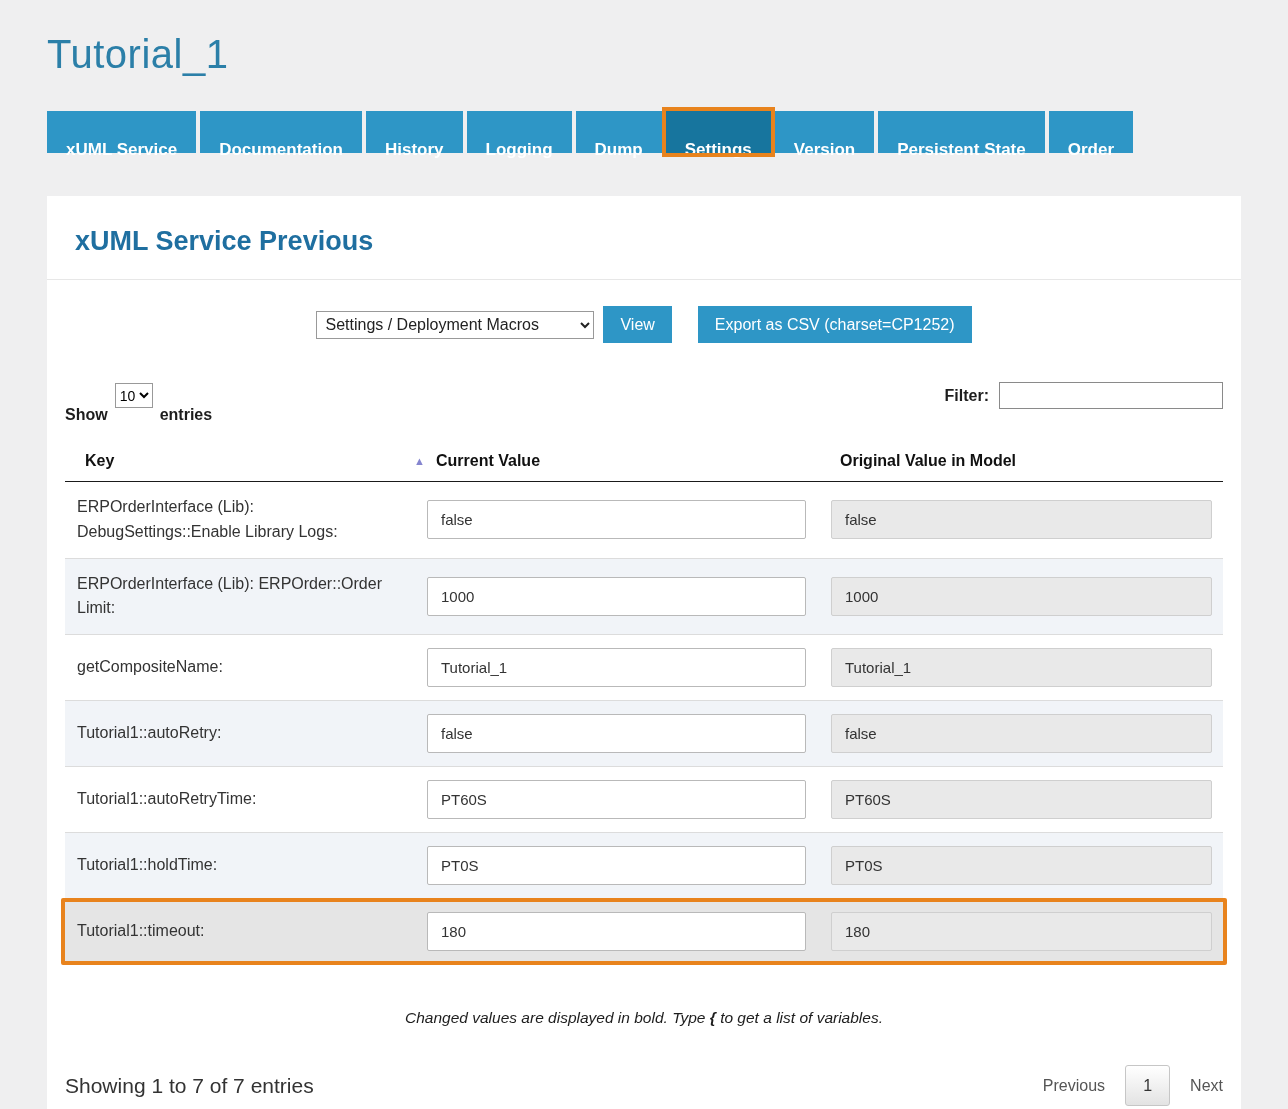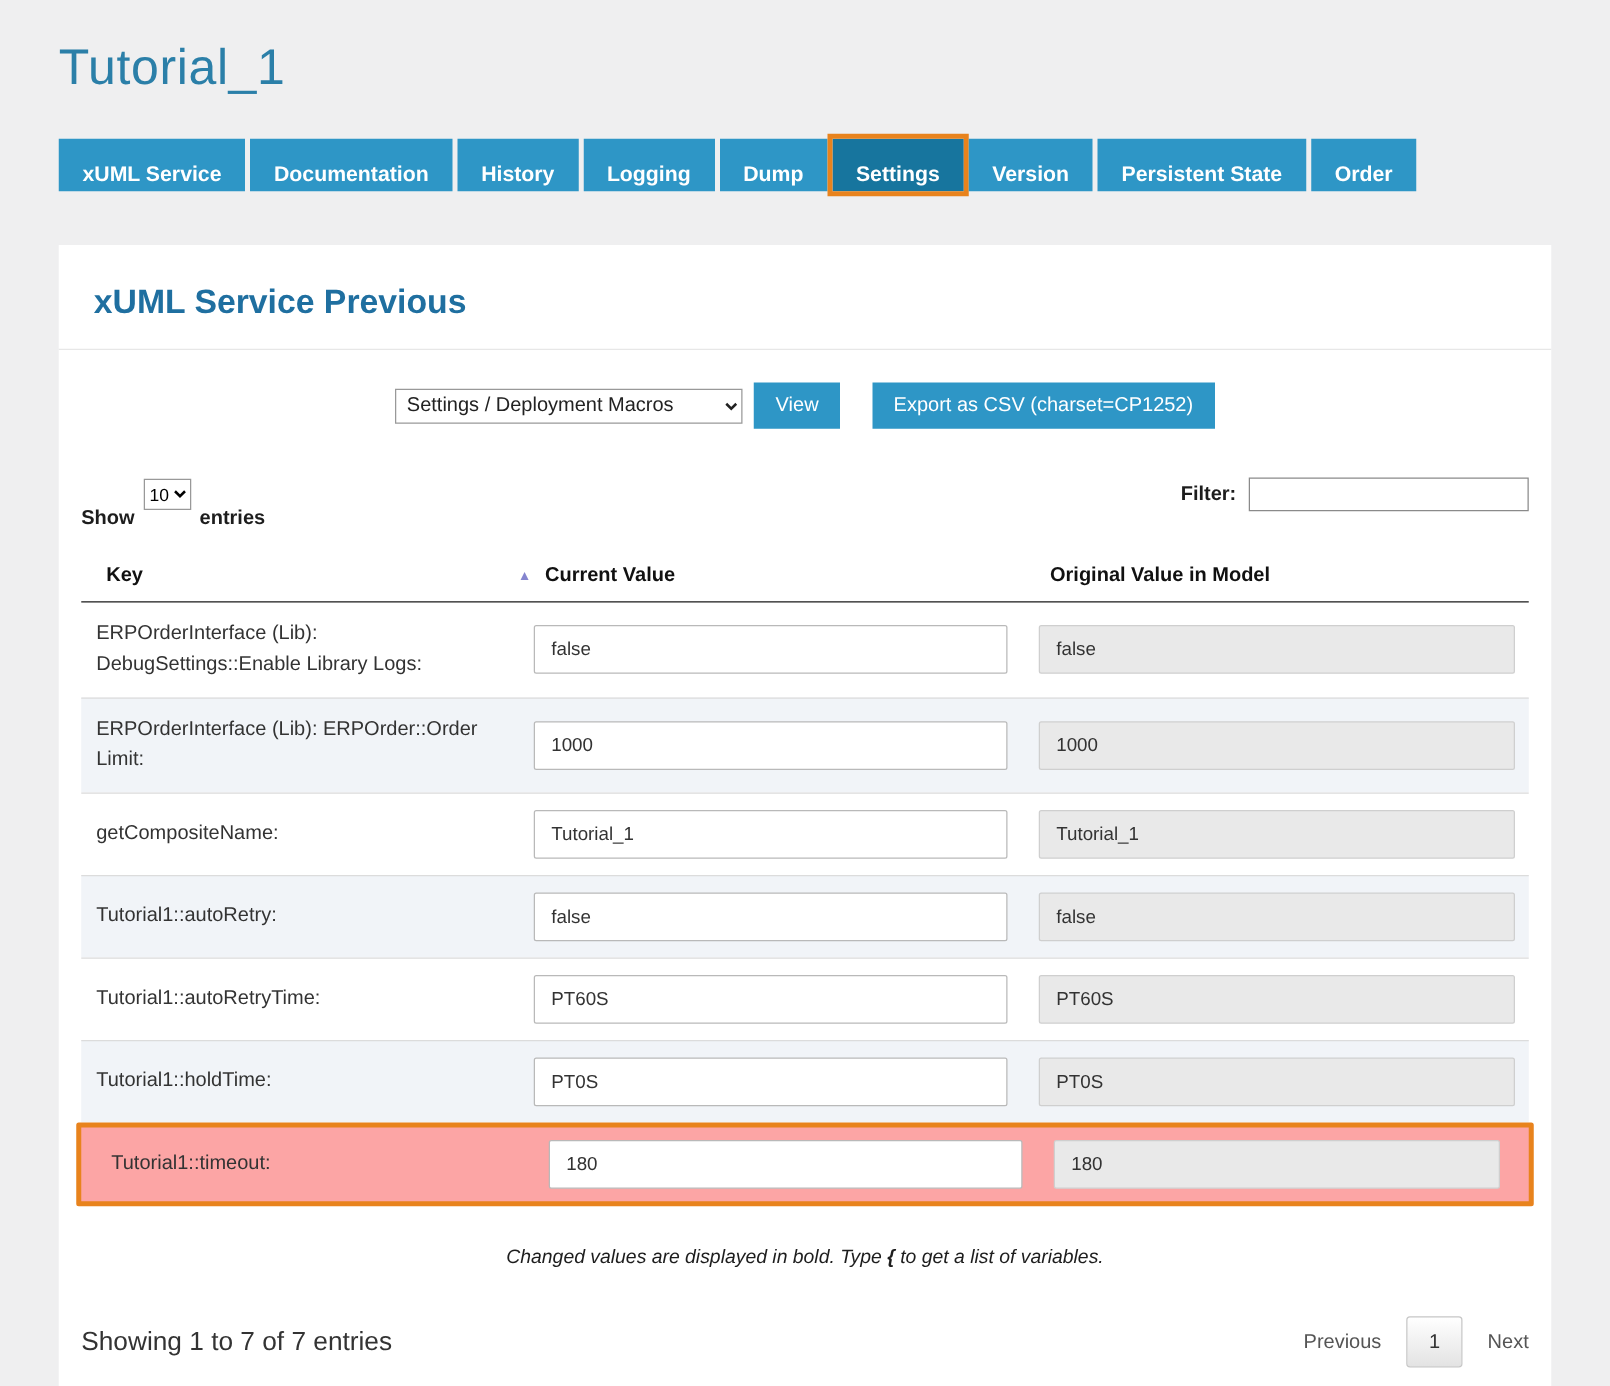--- a/index.html
+++ b/index.html
@@ -28,21 +28,21 @@
   }
   
   .tabs{display:flex;gap:4px;}
   .tab{
     background:var(--tab-blue);
     color:#fff;
     font-size:17px;
     font-weight:700;
     height:42px;
     line-height:42px;
-    padding:8px 19px;
+    padding:18px 19px;
     cursor:pointer;
     white-space:nowrap;
   }
   .tab.active{
     background:var(--tab-active-blue);
     outline:4px solid var(--highlight-orange);
   }
   
   .panel{
     background:#fff;
@@ -171,31 +171,31 @@
     color:#333;
     background:#fff;
   }
   input.val.orig{
     background:#e9e9e9;
     border-color:#cfcfcf;
   }
   .row.highlight{
     border:4px solid var(--highlight-orange);
     margin:0 -4px;
-    padding:10px 12px;
-    background:#fca5a5;
+    padding:10px 0;
+    background:#e5e5e5;
     border-radius:2px;
   }
   
   .note{
     text-align:center;
     font-style:italic;
     font-size:15.5px;
     color:#1d1d1d;
-    margin-top:32px;
+    margin-top:44px;
   }
   .note .brace{font-weight:700;}
   .tbl-footer{
     display:flex;
     justify-content:space-between;
     align-items:center;
     margin-top:38px;
   }
   .showing{font-size:21px;color:#333;}
   .pagination{

